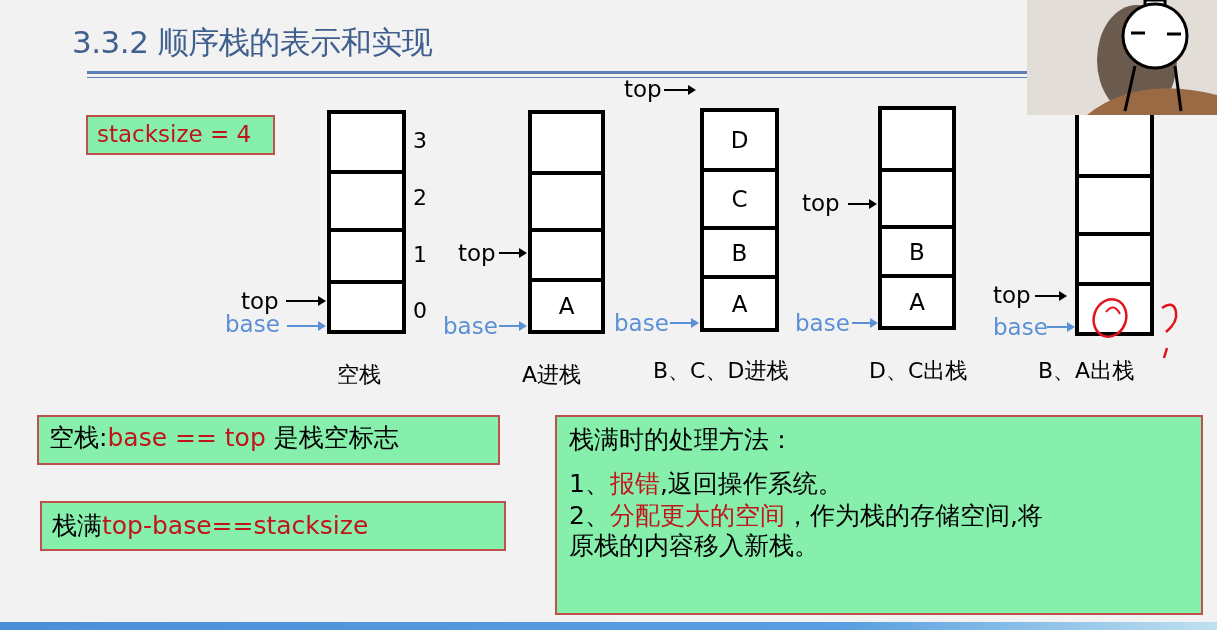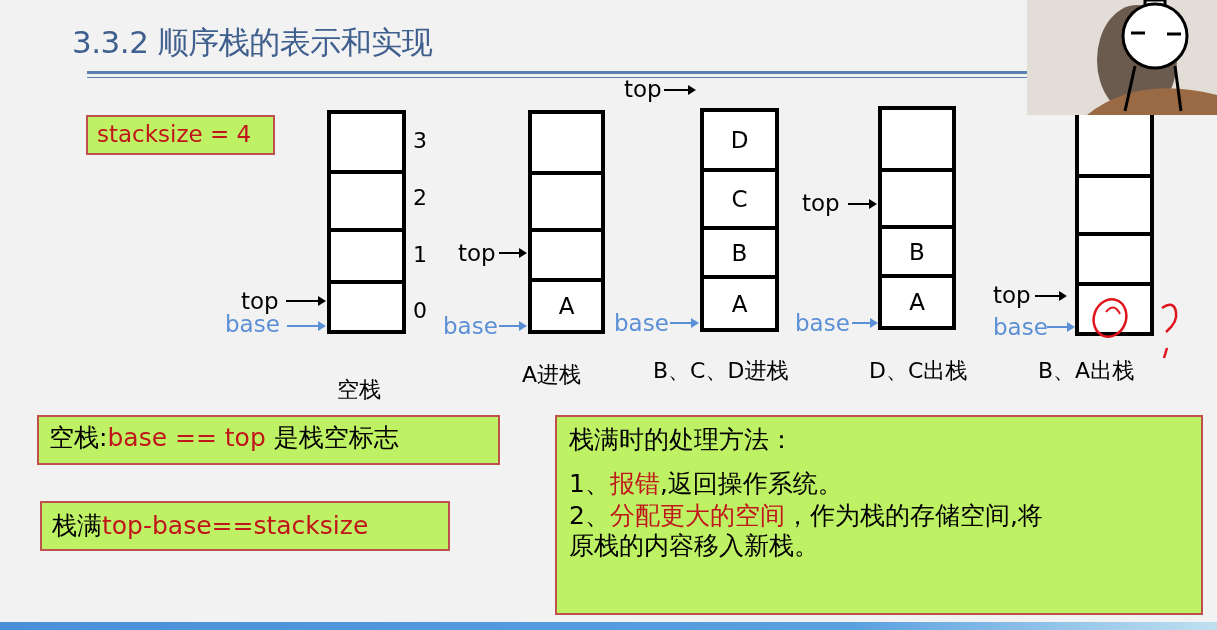--- a/index.html
+++ b/index.html
@@ -10,42 +10,42 @@
   }
   .abs { position:absolute; }
   .title {
     left:72px; top:22px; font-size:31px; color:#3f5f8e; letter-spacing:-0.5px;
     white-space:nowrap;
   }
   .rule1 { left:87px; top:71px; width:945px; height:3px; background:#5b7fb5; }
   .rule2 { left:87px; top:77px; width:945px; height:1px; background:#5b7fb5; }
 
   .redbox {
-    background:#bef264; border:2px solid #c0504d; box-sizing:border-box;
+    background:#86efac; border:2px solid #c0504d; box-sizing:border-box;
     color:#c0161b; white-space:nowrap;
   }
   .stacksize { left:86px; top:115px; width:189px; height:40px; font-size:23px; padding:4px 0 0 9px; }
 
   .stack { border:4px solid #000; background:#fff; box-sizing:border-box; }
   .cell { position:absolute; left:0; right:0; border-top:4px solid #000; box-sizing:border-box;
           display:flex; align-items:center; justify-content:center; font-size:23px; color:#000; }
   .cell.first { border-top:none; }
 
   .idx { font-size:22px; color:#000; }
   .ptr { font-size:23px; color:#000; white-space:nowrap; line-height:1; }
   .ptr.base { color:#5b8fd6; }
   .arrow { height:2px; background:#000; }
   .arrow::after { content:""; position:absolute; right:-2px; top:-4px; border-left:8px solid #000; border-top:5px solid transparent; border-bottom:5px solid transparent; }
   .arrow.blue { background:#5b8fd6; }
   .arrow.blue::after { border-left-color:#5b8fd6; }
 
   .caption { font-size:22px; color:#000; white-space:nowrap; }
 
   .note1 { left:37px; top:415px; width:463px; height:50px; font-size:25px; padding:4px 0 0 10px; color:#000; }
-  .note2 { left:40px; top:501px; width:410px; height:50px; font-size:25px; padding:6px 0 0 10px; color:#000; }
+  .note2 { left:40px; top:501px; width:466px; height:50px; font-size:25px; padding:6px 0 0 10px; color:#000; }
   .red { color:#c0161b; }
   .bigbox { left:555px; top:415px; width:648px; height:200px; font-size:25px; color:#000; padding:8px 0 0 12px; line-height:1.2; }
   .bigbox .line { white-space:nowrap; }
 
   .bottombar { left:0; top:622px; width:1217px; height:8px;
     background:linear-gradient(to right,#4a8fd8 0%,#5aa0e0 70%,#bfe0f0 100%); }
 
   .webcam { left:1027px; top:0; width:190px; height:115px; background:#d8d4cf; overflow:hidden; }
 </style>
 </head>
@@ -64,21 +64,21 @@
   <div class="cell" style="top:166px;height:50px;"></div>
 </div>
 <div class="abs idx" style="left:413px;top:128px;">3</div>
 <div class="abs idx" style="left:413px;top:185px;">2</div>
 <div class="abs idx" style="left:413px;top:242px;">1</div>
 <div class="abs idx" style="left:413px;top:298px;">0</div>
 <div class="abs ptr" style="left:241px;top:290px;">top</div>
 <div class="abs arrow" style="left:286px;top:300px;width:38px;"></div>
 <div class="abs ptr base" style="left:225px;top:313px;">base</div>
 <div class="abs arrow blue" style="left:287px;top:325px;width:37px;"></div>
-<div class="abs caption" style="left:337px;top:375px;text-align:right;">空栈</div>
+<div class="abs caption" style="left:337px;top:360px;text-align:right;">空栈</div>
 
 <div class="abs stack" style="left:528px;top:110px;width:77px;height:224px;">
   <div class="cell first" style="top:0;height:57px;"></div>
   <div class="cell" style="top:57px;height:57px;"></div>
   <div class="cell" style="top:114px;height:50px;"></div>
   <div class="cell" style="top:164px;height:52px;">A</div>
 </div>
 <div class="abs ptr" style="left:458px;top:242px;">top</div>
 <div class="abs arrow" style="left:499px;top:252px;width:26px;"></div>
 <div class="abs ptr base" style="left:443px;top:315px;">base</div>

